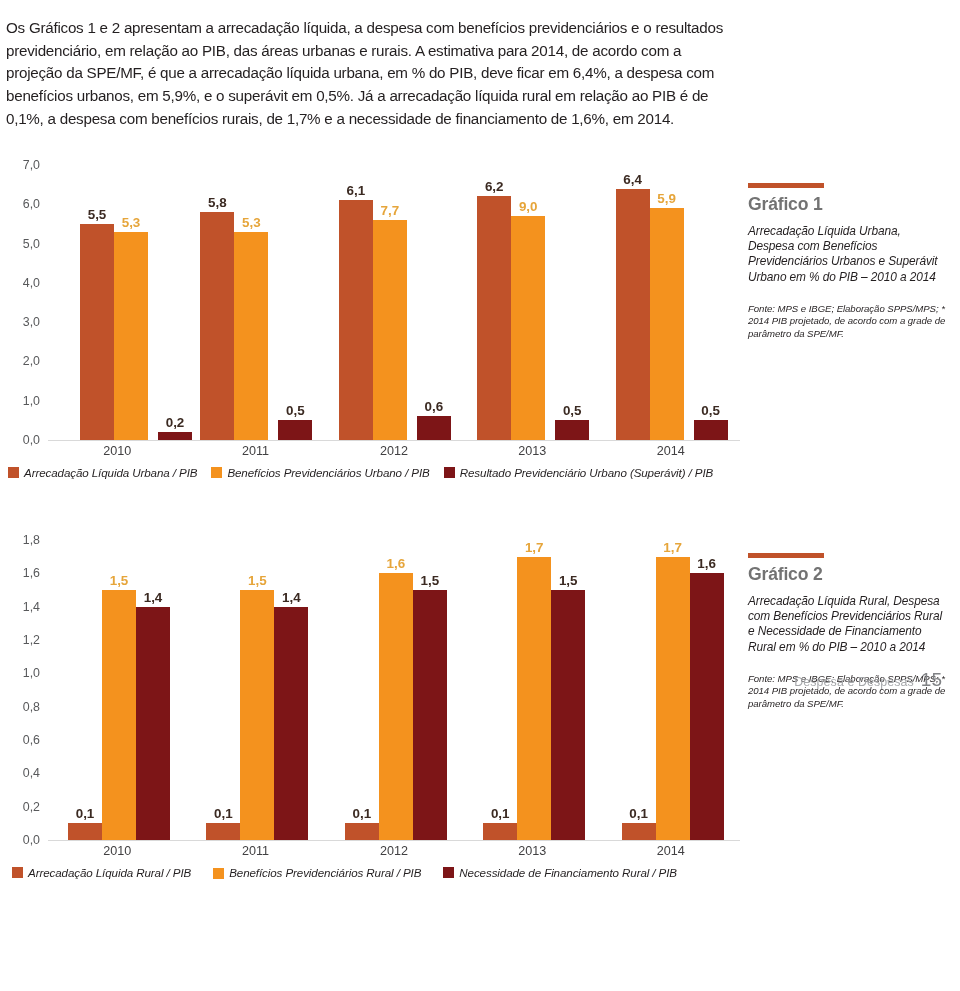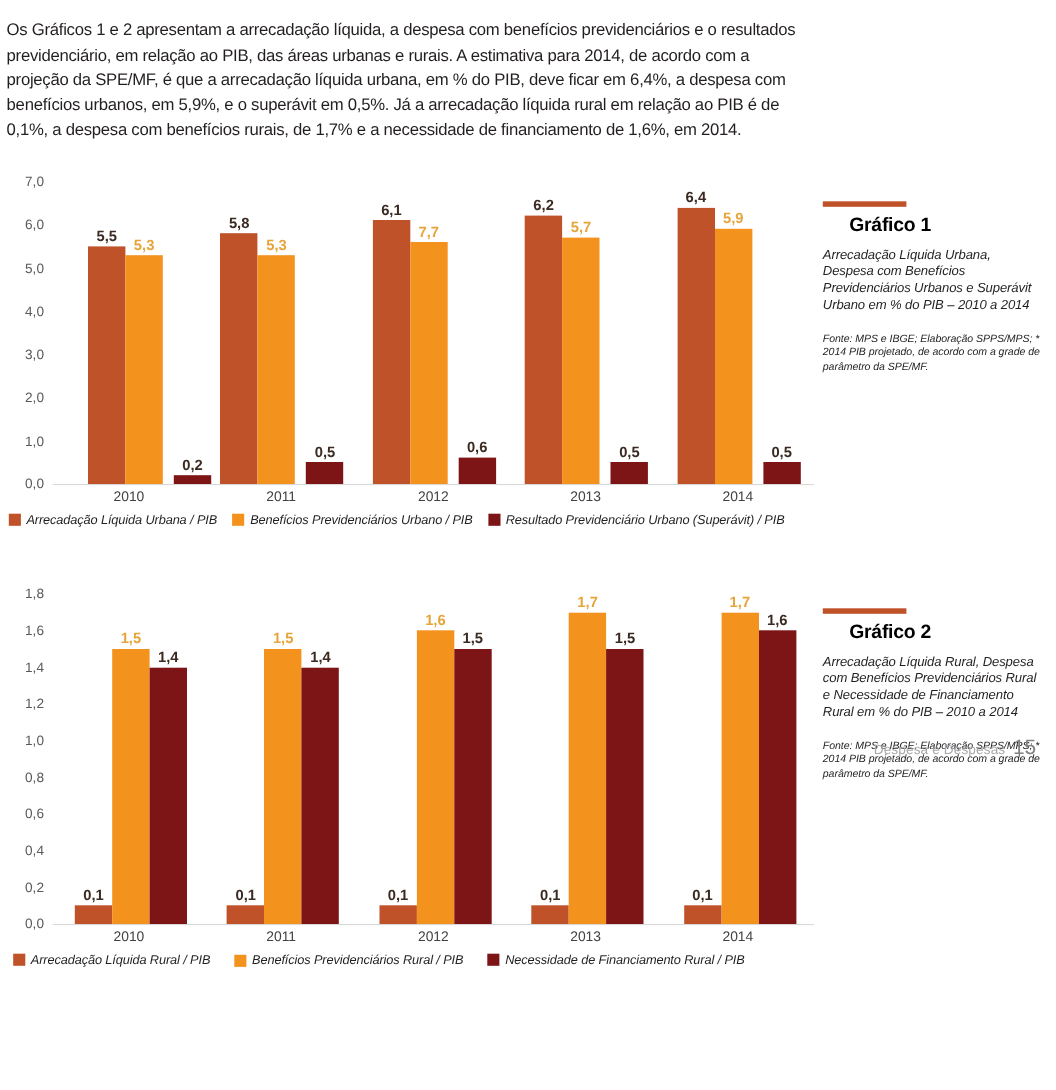--- a/index.html
+++ b/index.html
@@ -71,22 +71,22 @@
     font-size:11.6px;font-style:italic;color:#231f20;white-space:nowrap;
     letter-spacing:-0.1px;
   }
 
   
   .rail{position:absolute;width:200px;}
   #rail1{left:748px;top:183px;}
   #rail2{left:748px;top:553px;}
   .rail-rule{width:76px;height:5px;background:#c0522a;margin-bottom:6px;}
   .rail-title{
-    font-size:17.6px;font-weight:bold;color:#000000;
-    letter-spacing:-0.2px;margin-bottom:9px;margin-left:24px;
+    font-size:17.6px;font-weight:bold;color:#737373;
+    letter-spacing:-0.2px;margin-bottom:9px;
   }
   .rail-sub{
     font-size:11.9px;font-style:italic;line-height:15.2px;color:#231f20;
     letter-spacing:-0.1px;
   }
   .rail-src{
     margin-top:18px;
     font-size:9.6px;font-style:italic;line-height:12.6px;color:#231f20;
     letter-spacing:-0.05px;
   }
@@ -149,21 +149,21 @@
           </div>
           <div class="bar c-result" style="height: 23.5714px; width: 34px; left: 78px;">
             <span class="vlabel l-dark">0,6</span>
           </div>
         </div>
         <div class="group" style="left: 429.2px; width: 110.4px; height: 275px;">
           <div class="bar c-urbana" style="height: 243.571px; width: 34px; left: 0px;">
             <span class="vlabel l-dark">6,2</span>
           </div>
           <div class="bar c-benef" style="height: 223.929px; width: 34px; left: 34px;">
-            <span class="vlabel l-benef">5,7</span>
+            <span class="vlabel l-benef">9,0</span>
           </div>
           <div class="bar c-result" style="height: 19.6429px; width: 34px; left: 78px;">
             <span class="vlabel l-dark">0,5</span>
           </div>
         </div>
         <div class="group" style="left: 567.6px; width: 110.4px; height: 275px;">
           <div class="bar c-urbana" style="height: 251.429px; width: 34px; left: 0px;">
             <span class="vlabel l-dark">6,4</span>
           </div>
           <div class="bar c-benef" style="height: 231.786px; width: 34px; left: 34px;">

